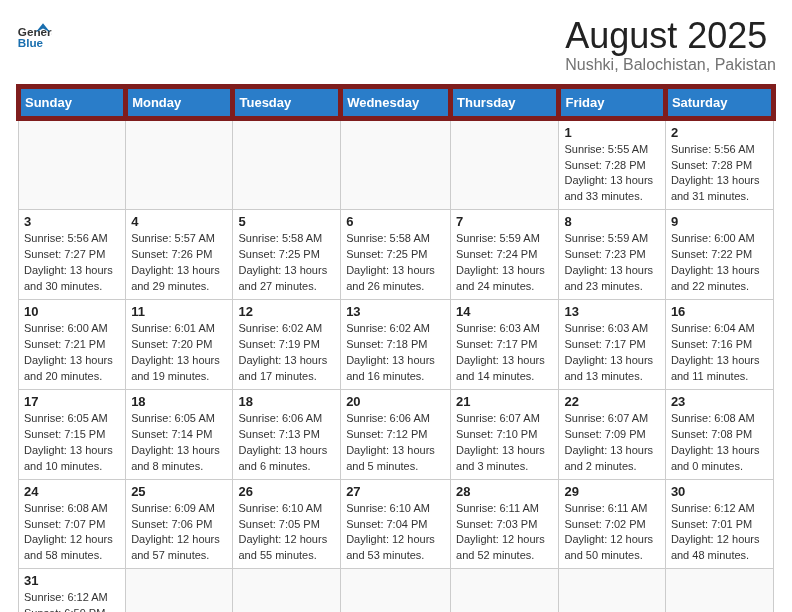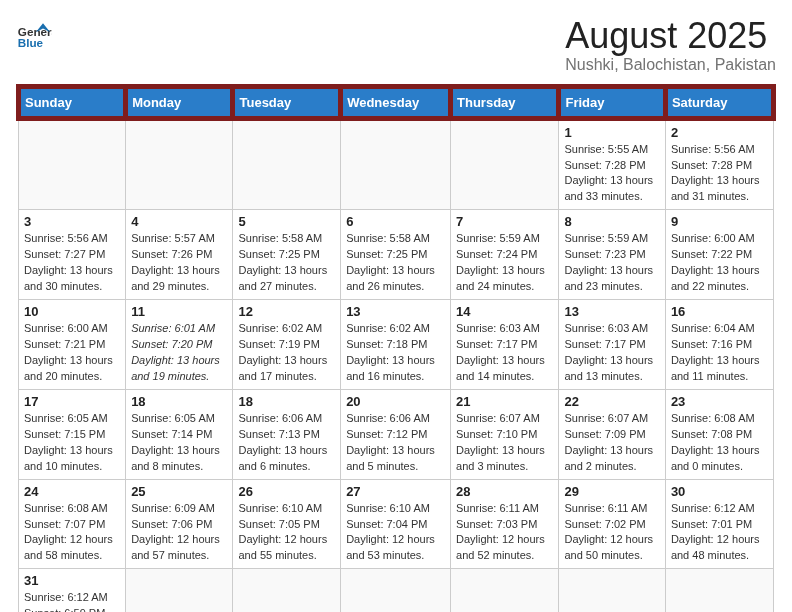--- a/index.html
+++ b/index.html
@@ -177,21 +177,21 @@
       </tr>
       <tr>
         <td>
           <span class="day-number">10</span>
           <div class="day-info" style="white-space: pre-line;">Sunrise: 6:00 AM
 Sunset: 7:21 PM
 Daylight: 13 hours and 20 minutes.</div>
         </td>
         <td>
           <span class="day-number">11</span>
-          <div class="day-info" style="white-space: pre-line; font-style: italic;">Sunrise: 6:01 AM
+          <div class="day-info" style="white-space: pre-line;">Sunrise: 6:01 AM
 Sunset: 7:20 PM
 Daylight: 13 hours and 19 minutes.</div>
         </td>
         <td>
           <span class="day-number">12</span>
           <div class="day-info" style="white-space: pre-line;">Sunrise: 6:02 AM
 Sunset: 7:19 PM
 Daylight: 13 hours and 17 minutes.</div>
         </td>
         <td>

